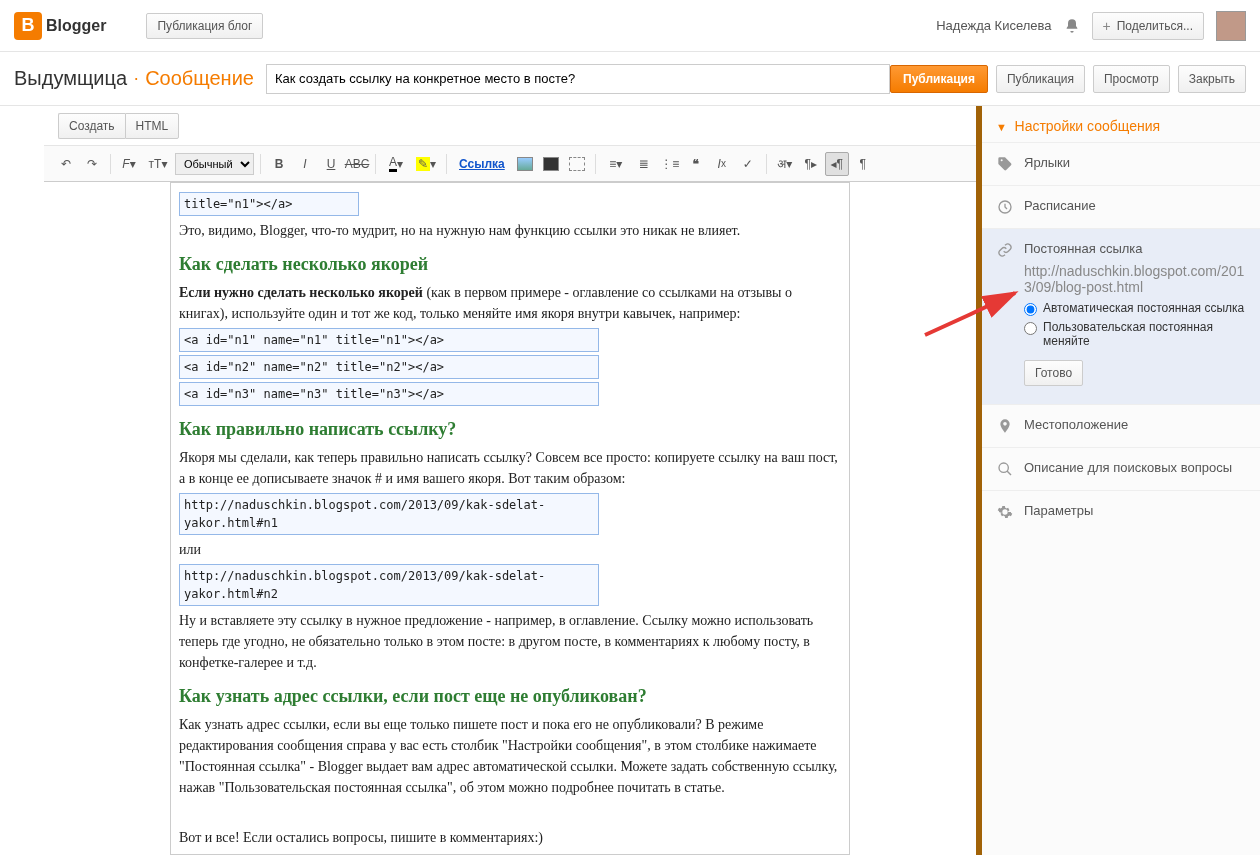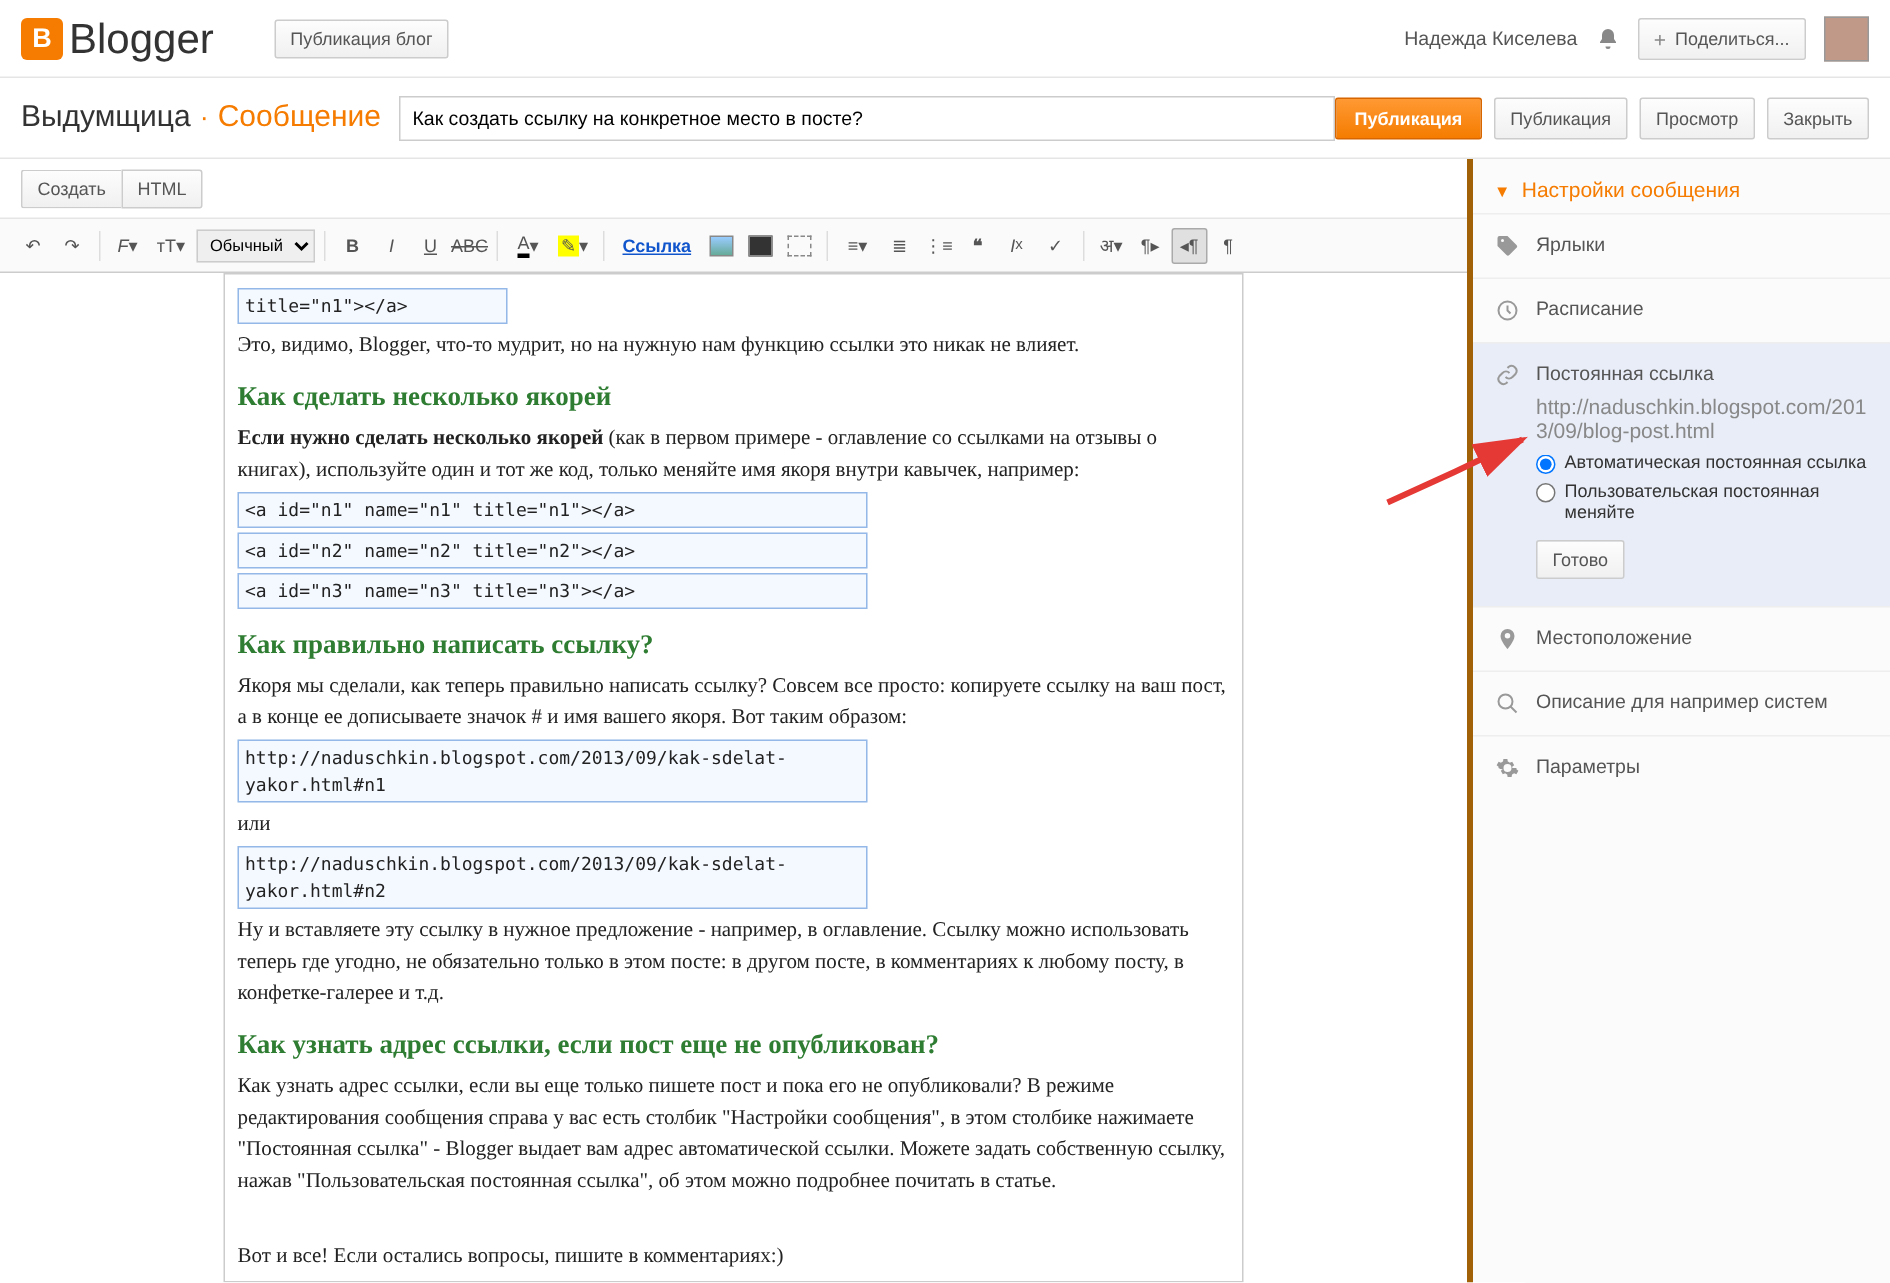--- a/index.html
+++ b/index.html
@@ -1,37 +1,37 @@
 <!DOCTYPE html>
 <html><head>
 <meta charset="utf-8">
 <style>
 * { margin:0; padding:0; box-sizing:border-box; }
 body { font-family:Arial,sans-serif; font-size:13px; color:#333; background:#fff; overflow:hidden; width:1260px; height:855px; position:relative; }
 .top-bar { height:52px; background:#fff; border-bottom:1px solid #e5e5e5; display:flex; align-items:center; padding:0 14px; }
 .logo { display:flex; align-items:center; gap:4px; margin-right:40px; }
 .logo-ico { width:28px; height:28px; background:#f57c00; border-radius:4px; display:flex; align-items:center; justify-content:center; color:#fff; font-weight:bold; font-size:18px; }
-.logo-txt { font-size:28px; font-weight:normal; color:#333; }
+.logo-txt { font-size:16px; font-weight:bold; color:#333; }
 .btn { background:linear-gradient(#fdfdfd,#f0f0f0); border:1px solid #ccc; border-radius:2px; padding:5px 10px; font-size:12px; cursor:pointer; color:#555; }
 .top-right { margin-left:auto; display:flex; align-items:center; gap:12px; }
 .user-name { color:#555; font-size:13px; }
 .bell { width:16px; height:16px; display:inline-block; }
 .share-btn { display:flex; align-items:center; gap:6px; }
 .avatar { width:30px; height:30px; background:#c19988; border:1px solid #999; }
 
 .title-bar { height:54px; border-bottom:1px solid #e5e5e5; display:flex; align-items:center; padding:0 14px; background:#fff; }
 .blog-title { font-size:20px; color:#333; }
 .sep { color:#f57c00; margin:0 6px; font-size:18px; }
 .page-lbl { color:#f57c00; font-size:20px; }
 .post-title-inp { margin-left:12px; flex:1; max-width:650px; height:30px; padding:0 8px; border:1px solid #ccc; font-size:13px; }
 .action-btns { margin-left:auto; display:flex; gap:8px; }
 .btn-orange { background:linear-gradient(#ff9933,#f57c00); color:#fff; border:1px solid #d86600; font-weight:bold; padding:6px 12px; border-radius:2px; font-size:12px; cursor:pointer; }
 
 .main-area { display:flex; height:calc(855px - 106px); }
-.editor-col { flex:1; border-right:4px solid #a16207; }
+.editor-col { flex:1; border-right:6px solid #a16207;padding-left:44px; }
 .tab-row { height:40px; display:flex; align-items:center; padding:0 14px; gap:0; border-bottom:1px solid #e5e5e5; }
 .tab-row .btn { border-radius:0; }
 .tab-row .btn:first-child { border-top-left-radius:2px; border-bottom-left-radius:2px; border-right:none; }
 .tab-row .btn:last-child { border-top-right-radius:2px; border-bottom-right-radius:2px; }
 
 .toolbar { height:36px; border-bottom:1px solid #ccc; display:flex; align-items:center; padding:0 10px; gap:2px; background:#fafafa; }
 .tb-btn { width:24px; height:24px; border:1px solid transparent; display:flex; align-items:center; justify-content:center; cursor:pointer; font-size:12px; color:#555; border-radius:2px; }
 .tb-sep { width:1px; height:20px; background:#ddd; margin:0 4px; }
 .tb-sel { height:22px; border:1px solid #ccc; font-size:11px; padding:0 4px; }
 .tb-link { color:#15c; text-decoration:underline; font-weight:bold; font-size:12px; padding:0 6px; cursor:pointer; }
@@ -238,21 +238,21 @@
         </span>
       <span class="sb-lbl">Местоположение</span>
     </div>
     <div class="sb-item">
       <span class="sb-ico">
           <svg viewBox="0 0 24 24" width="16" height="16" fill="none" stroke="#999" stroke-width="2">
             <circle cx="10" cy="10" r="7"></circle>
             <path d="M21 21l-6-6"></path>
           </svg>
         </span>
-      <span class="sb-lbl">Описание для например систем</span>
+      <span class="sb-lbl">Описание для поисковых вопросы</span>
     </div>
     <div class="sb-item">
       <span class="sb-ico">
           <svg viewBox="0 0 24 24" width="16" height="16" fill="#999">
             <path d="M12 8a4 4 0 100 8 4 4 0 000-8zm9 4a7 7 0 01-.1 1.2l2 1.6-2 3.4-2.4-1a7 7 0 01-2 1.2l-.4 2.6h-4l-.4-2.6a7 7 0 01-2-1.2l-2.4 1-2-3.4 2-1.6A7 7 0 013 12a7 7 0 01.1-1.2l-2-1.6 2-3.4 2.4 1a7 7 0 012-1.2L7.9 3h4l.4 2.6a7 7 0 012 1.2l2.4-1 2 3.4-2 1.6c.1.4.1.8.1 1.2z"></path>
           </svg>
         </span>
       <span class="sb-lbl">Параметры</span>
     </div>
   </div>

